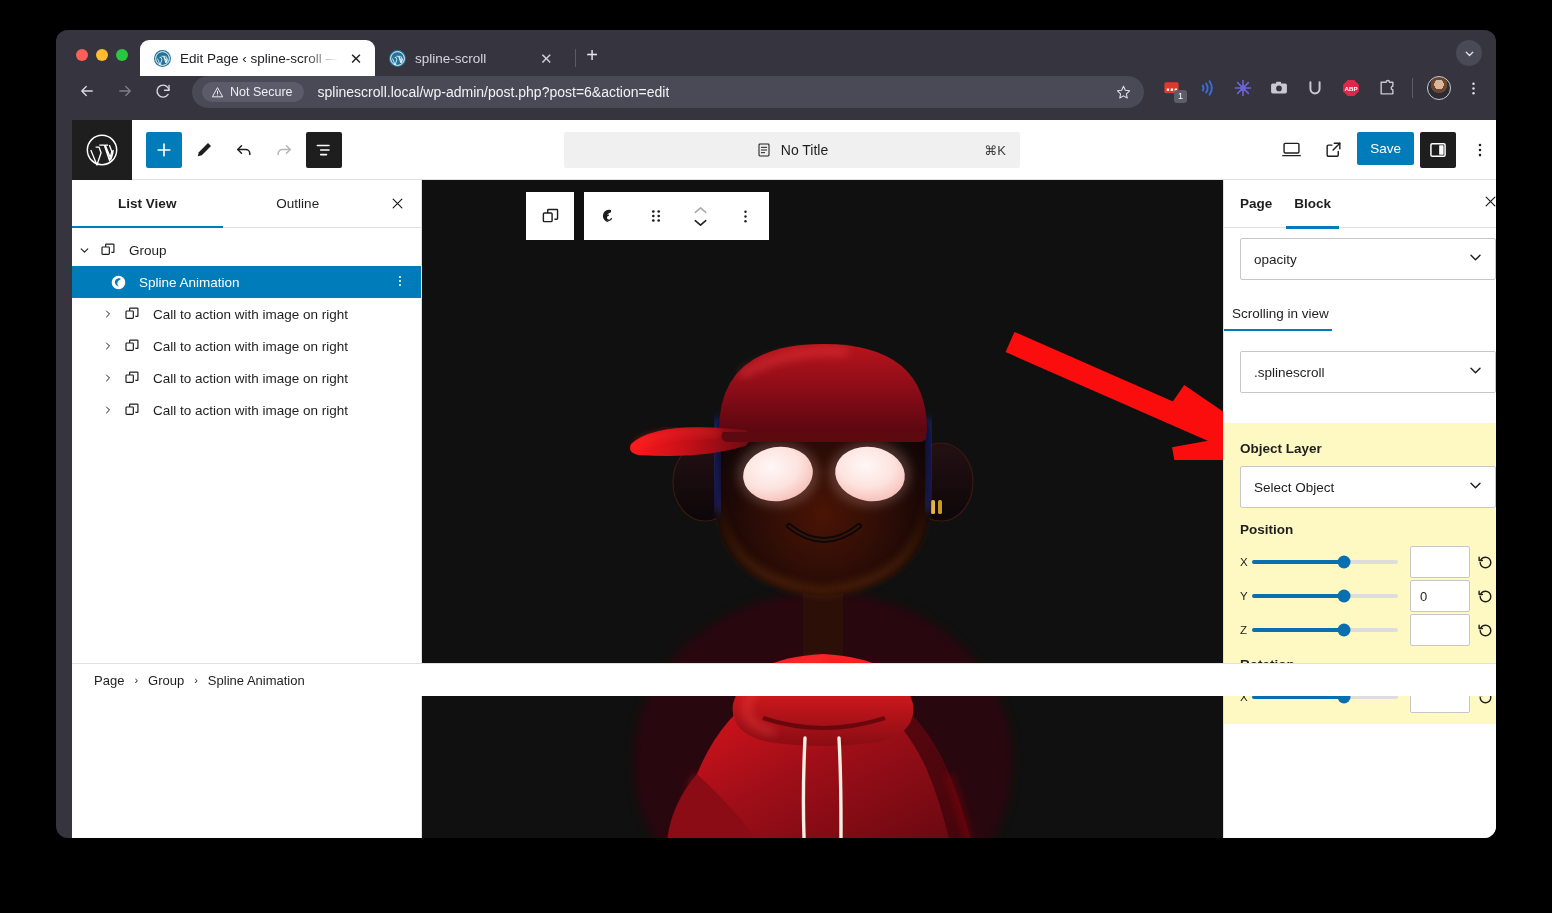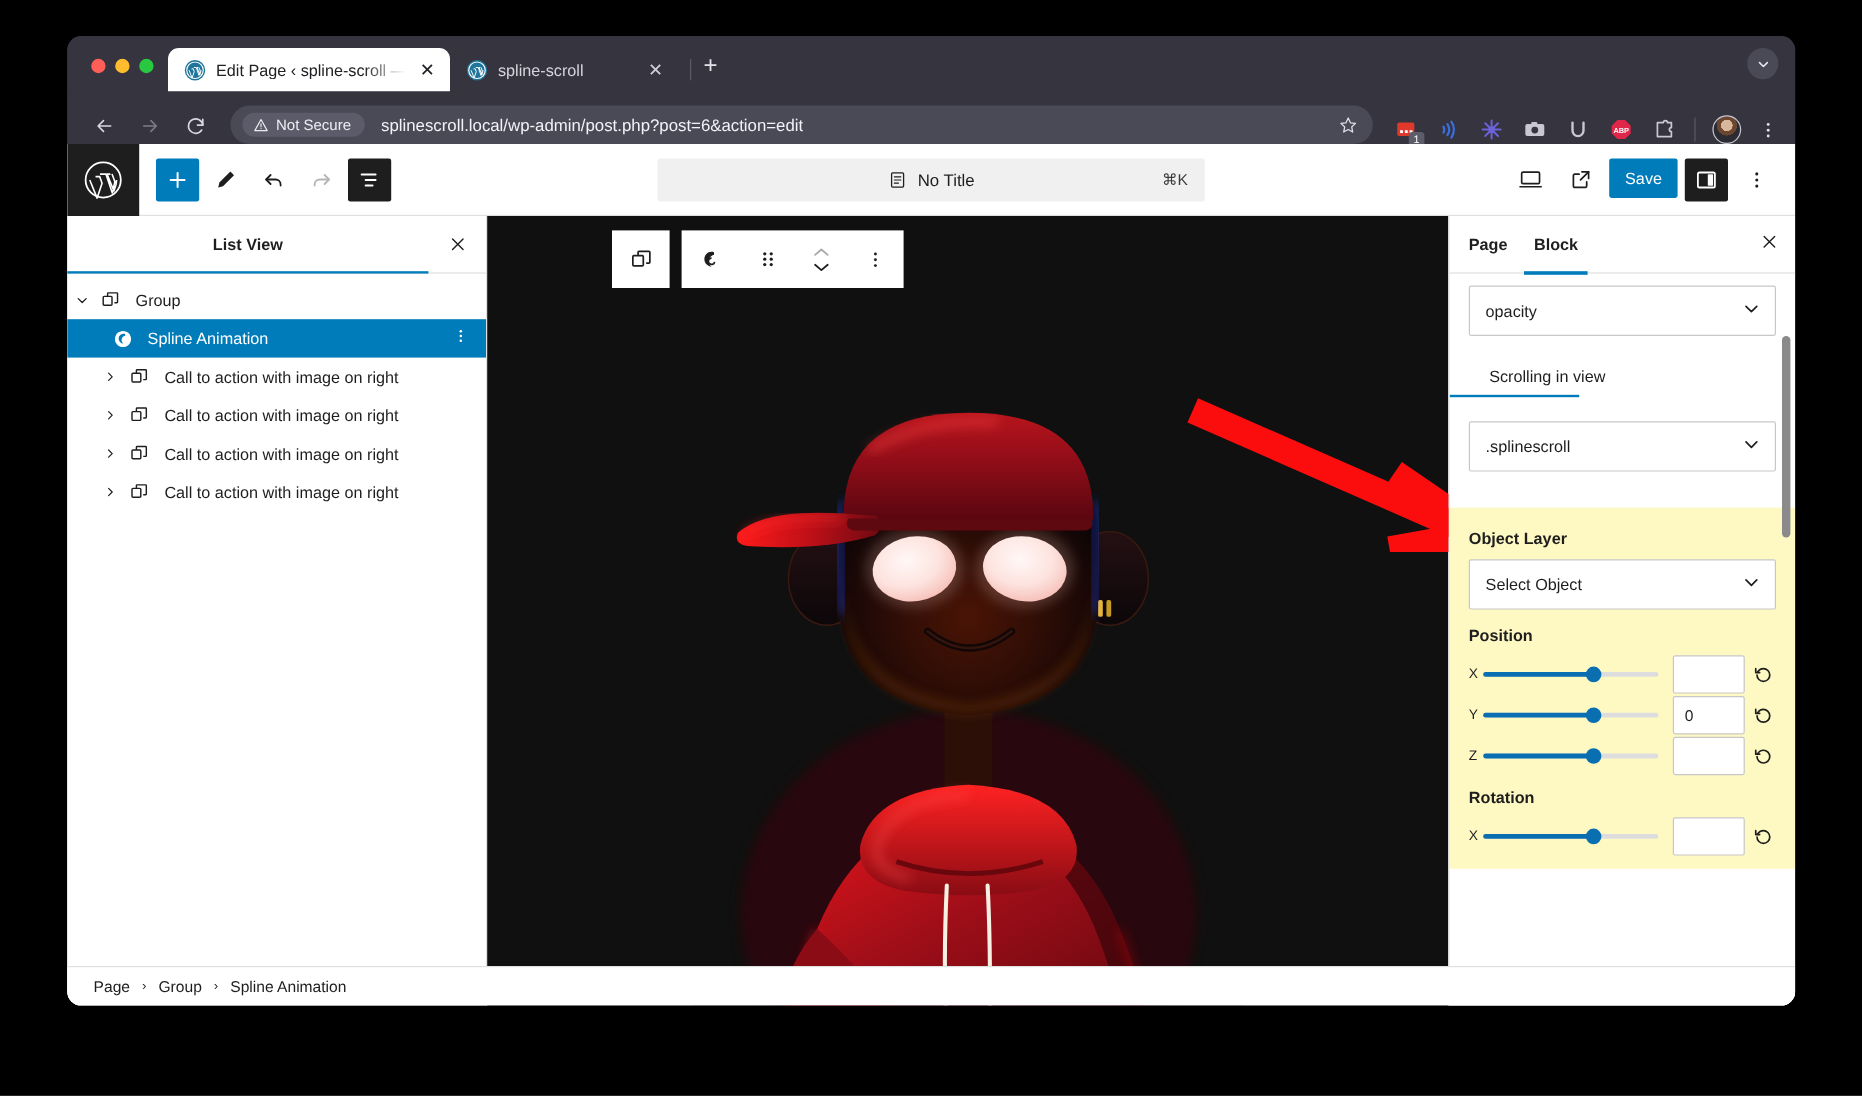--- a/index.html
+++ b/index.html
@@ -93,21 +93,21 @@
     width: 26px; height: 26px; border-radius: 50%;
     background: #4a4956;
     display: flex; align-items: center; justify-content: center;
     color: #e6e5ee;
   }
 
   
   .addrbar {
     height: 44px;
     background: #35343f;
-    display: flex; align-items: flex-end;
+    display: flex; align-items: flex-start;
     padding: 0 14px 0 16px;
     gap: 0;
   }
   .nav-btn {
     width: 30px; height: 30px;
     display: flex; align-items: center; justify-content: center;
     color: #d9d8e2;
     margin-right: 8px;
   }
   .nav-btn.disabled { color: #7d7c89; }
@@ -156,22 +156,22 @@
   .avatar {
     width: 24px; height: 24px; border-radius: 50%;
     background: radial-gradient(circle at 50% 34%, #d9b79c 0 26%, #6d4630 27% 46%, #2b2b33 47% 100%);
     border: 1.5px solid #c9c8d4;
     overflow: hidden;
   }
   .kebab-v { color: #e3e2ea; font-size: 17px; line-height: 1; letter-spacing: 0; }
 
   
   .editor {
-    position: absolute; left: 0; top: 90px;
-    width: 1440px; height: 718px;
+    position: absolute; left: 16px; top: 90px;
+    width: 1440px; height: 576px;
     background: #fff;
   }
   .wp-header {
     height: 60px;
     display: flex; align-items: center;
     border-bottom: 1px solid #e0e0e0;
     background: #fff;
   }
   .wp-logo-btn {
     width: 60px; height: 60px;
@@ -341,21 +341,21 @@
     background: #fff;
     border-radius: 2px;
     display: flex; align-items: center;
     padding: 0 12px 0 13px;
     font-size: 13.5px; color: #1e1e1e;
   }
   .select .sel-chev { margin-left: auto; color: #1e1e1e; }
 
   .sec-title {
     font-size: 13.5px; color: #1e1e1e;
-    padding: 0 33px;
+    padding: 0 8px;
   }
   .blue-underline { height: 2px; background: #007cba; margin: 8px 0 0 0; width: 108px; }
 
   .create-btn {
     background: #007cba; color: #fff;
     height: 36px;
     display: inline-flex; align-items: center;
     padding: 0 14px;
     font-size: 13.5px;
     border-radius: 2px;
@@ -646,20 +646,21 @@
             </svg>
         </span>
       </div>
     </div>
 
     <div class="body-row">
 
       <div class="listpanel">
         <div class="lp-tabs">
           <span class="lp-tab active">List View</span>
+          <span class="lp-tab">Outline</span>
           <span class="lp-close">
             <svg width="15" height="15" viewBox="0 0 24 24">
                 <path d="M5 5l14 14M19 5L5 19" stroke="currentColor" stroke-width="1.9" stroke-linecap="round"></path>
               </svg>
           </span>
         </div>
 
         <div class="lp-list">
 
           <div class="lp-row">

